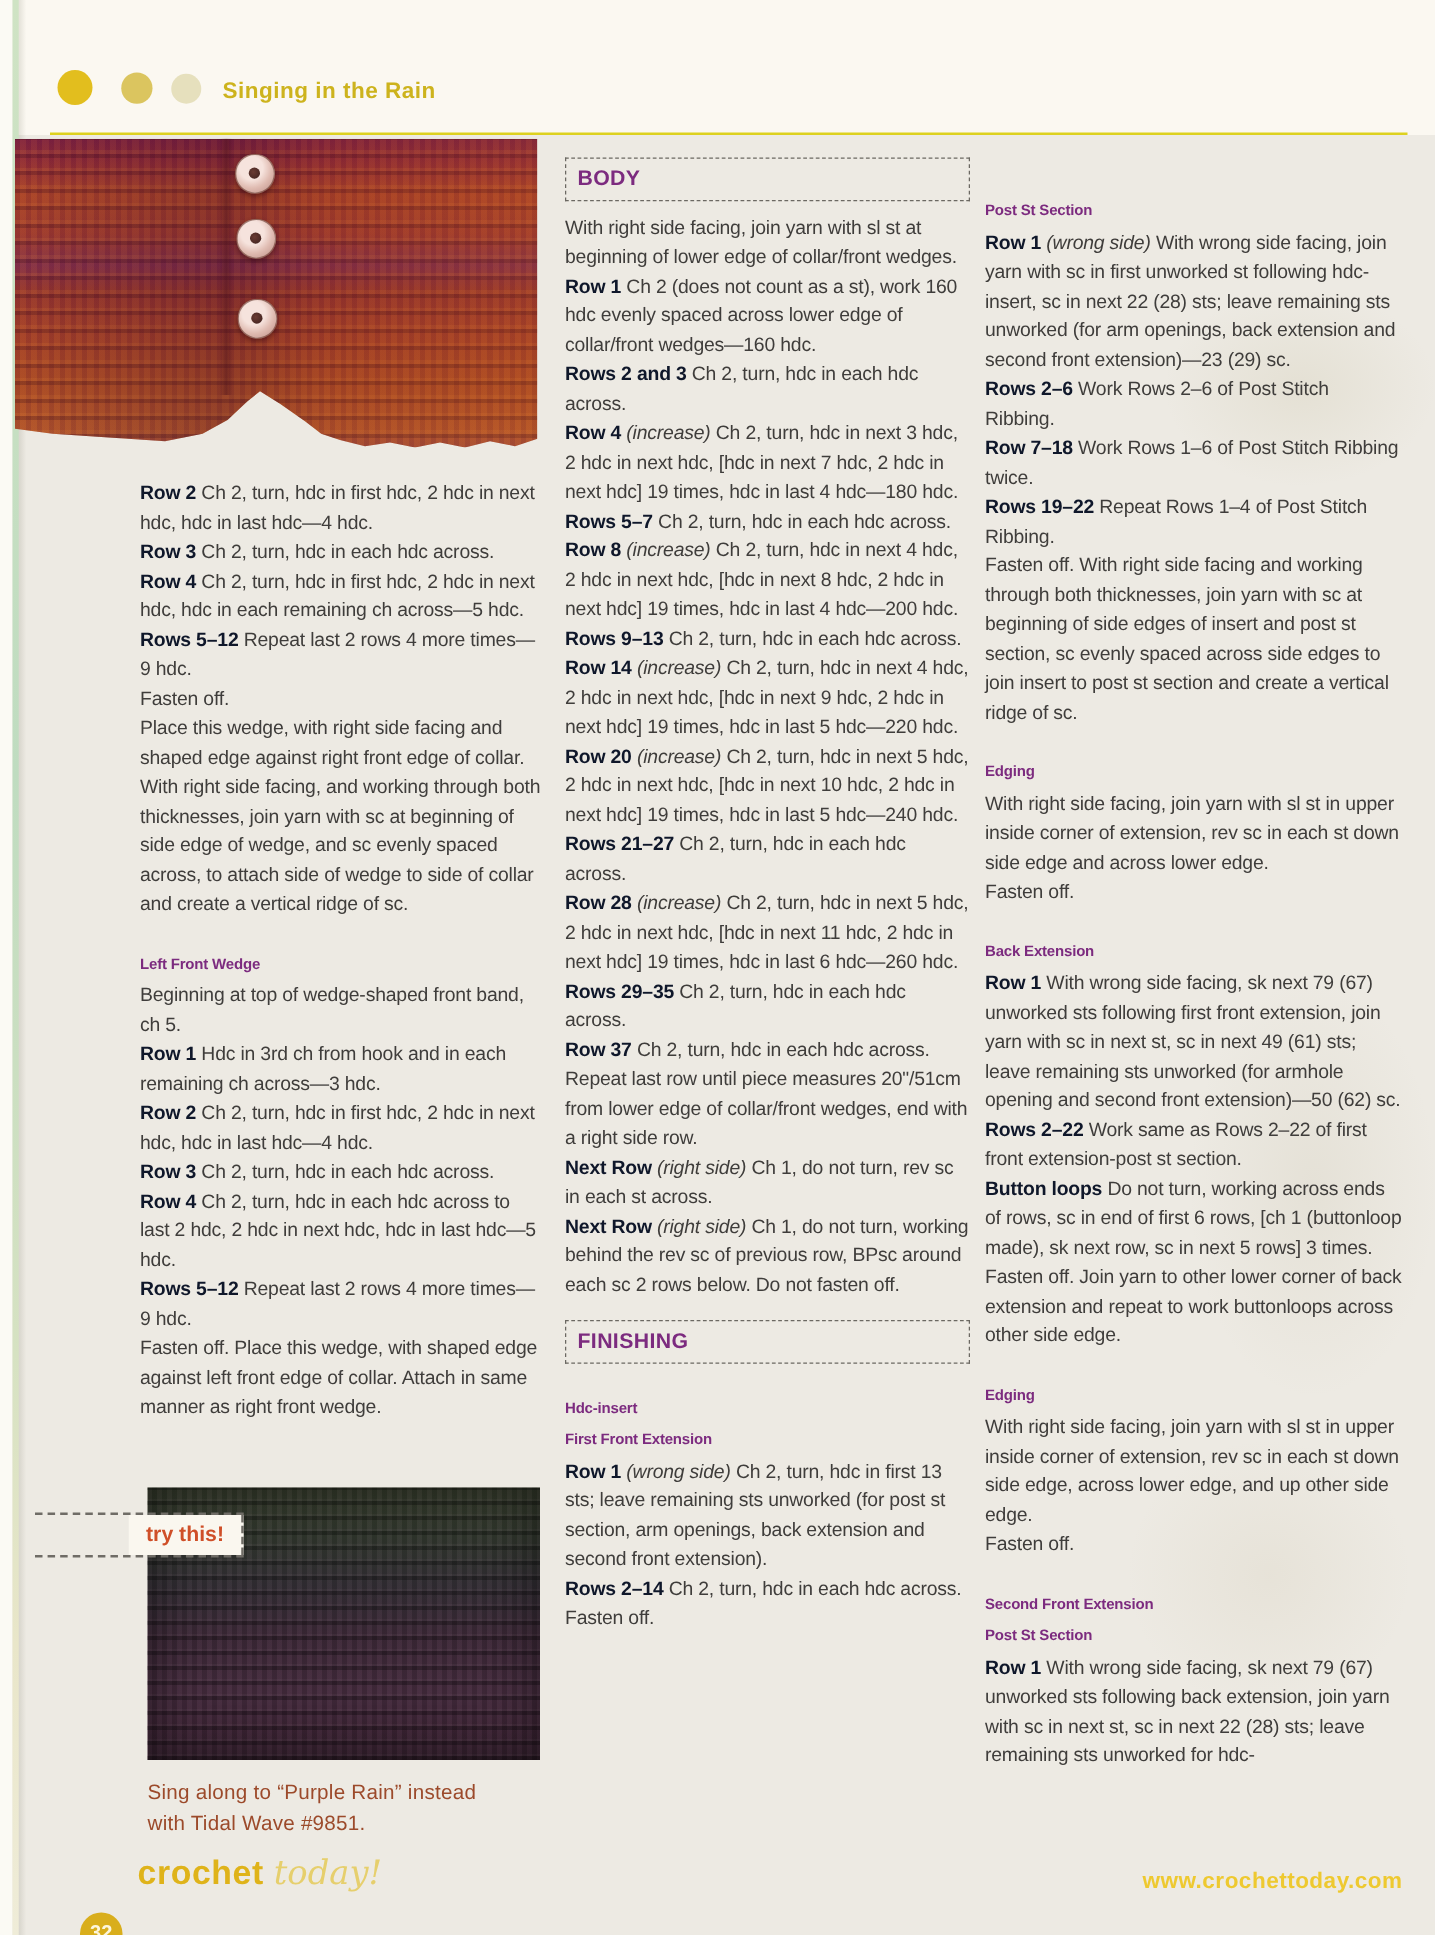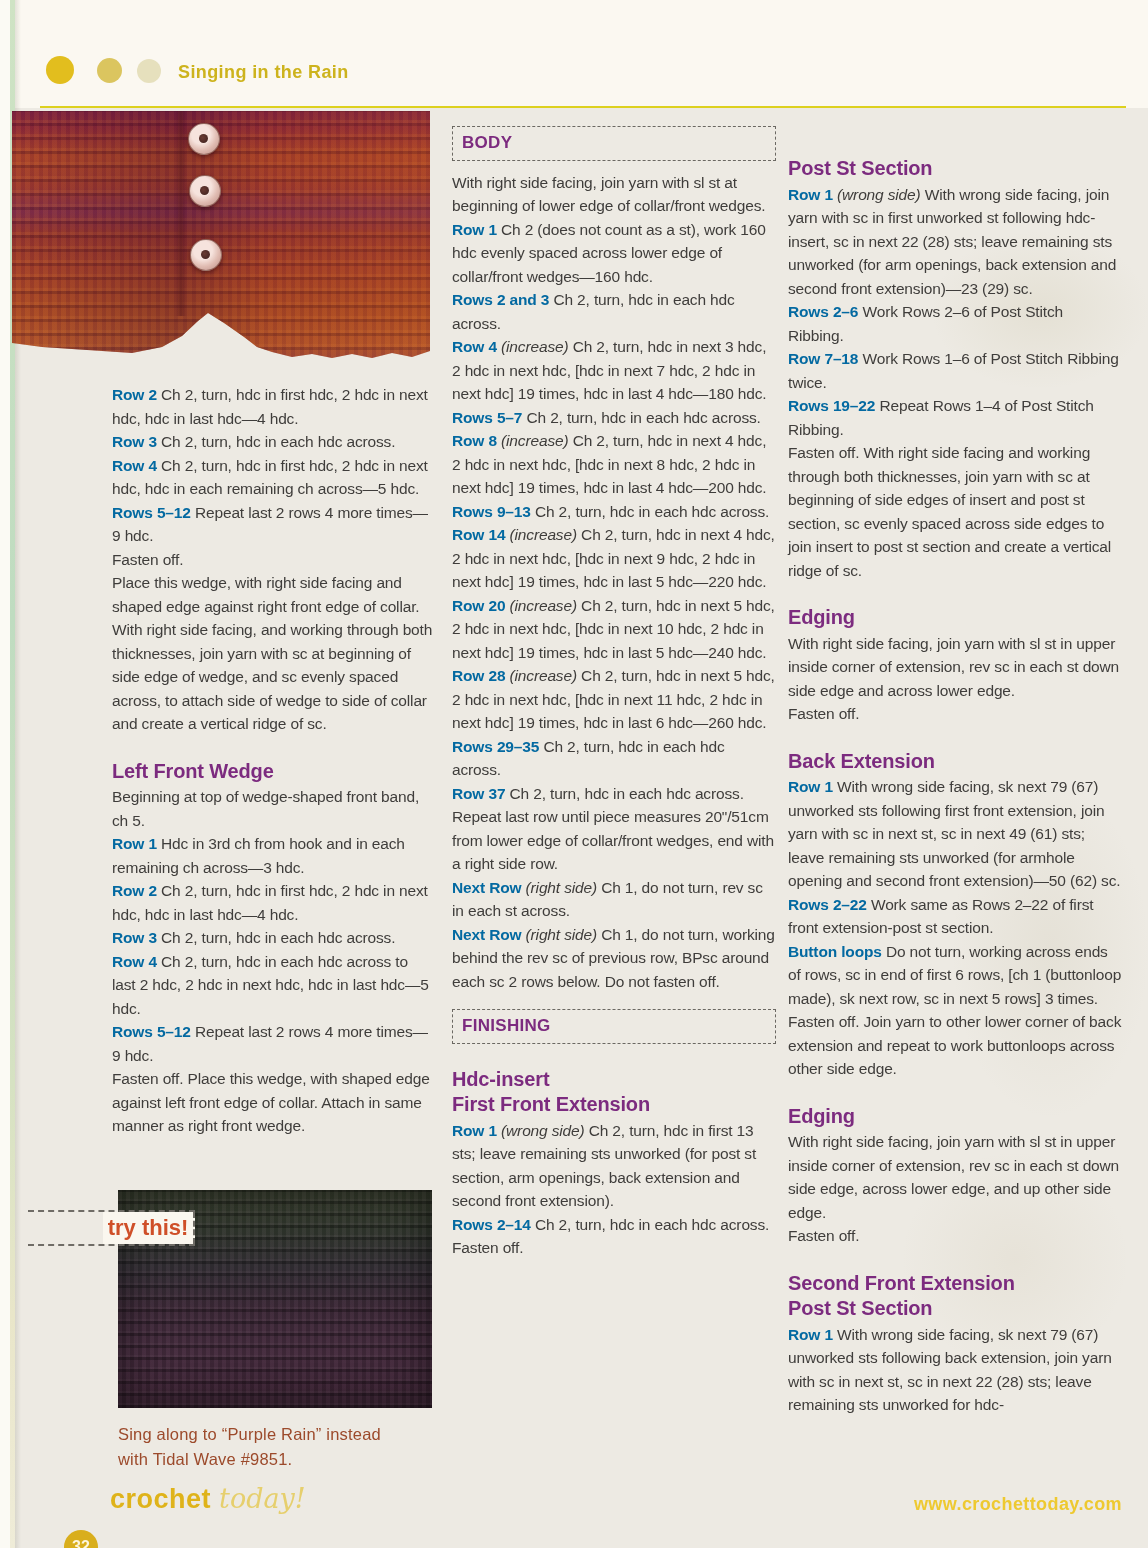--- a/index.html
+++ b/index.html
@@ -41,35 +41,35 @@
     background:radial-gradient(circle at 40% 35%,#f6e3dd 0 35%,#e0bcb2 60%,#b98a82 100%);
     border:1px solid rgba(90,40,30,.55);box-shadow:0 2px 4px rgba(40,0,10,.45);}
   .btn::after{content:"";position:absolute;left:10px;top:10px;width:9px;height:9px;border-radius:50%;
     background:radial-gradient(circle at 40% 40%,#6a3b33,#3c201d);}
   .btn1{left:188px;top:123px;}
   .btn2{left:189px;top:175px;}
   .btn3{left:190px;top:239px;}
   
   .col{position:absolute;font-size:15.5px;line-height:23.5px;color:#3f3d3b;letter-spacing:-.15px;}
   .col p{margin:0;}
-  .col p strong{color:#0369a1;}
-  .col .h{font-weight:bold;color:#7c2b7f;font-size:20px;margin:24px 0 2px;}
+  .col p strong{color:#0f172a;}
+  .col .h{font-weight:bold;color:#7c2b7f;font-size:12px;margin:24px 0 2px;}
   .col .h + .h{margin-top:0;}
   .col .box{font-weight:bold;color:#7c2b7f;font-size:17px;letter-spacing:.3px;
     border:1px dashed #6b6862;padding:4px 9px 5px;margin:16px 0 10px;}
   .col .box:first-child{margin-top:0;}
   .col-left{left:112px;top:383px;width:322px;}
   .col-mid{left:452px;top:126px;width:324px;}
   .col-right{left:788px;top:133px;width:334px;}
   
   .trythis{position:absolute;left:28px;top:1210px;width:167px;height:32px;
     border-top:2px dashed #6f6c66;border-bottom:2px dashed #6f6c66;z-index:4;}
   .trythis-box{position:absolute;right:0;top:0;width:90px;height:32px;background:#faf7ef;
     border-right:2px dashed #6f6c66;display:flex;align-items:center;justify-content:center;}
-  .trythis-label{color:#cf4f28;font-weight:bold;font-size:22px;}
+  .trythis-label{color:#cf4f28;font-weight:bold;font-size:17px;}
   .swatch{position:absolute;left:118px;top:1190px;width:314px;height:218px;z-index:2;
     background:
       repeating-linear-gradient(0deg,rgba(0,0,0,.28) 0 3px,rgba(160,140,150,.07) 3px 5px,rgba(0,0,0,0) 5px 12px),
       repeating-linear-gradient(90deg,rgba(120,90,110,.08) 0 4px,rgba(0,0,0,.12) 4px 8px),
       linear-gradient(180deg,#39402f 0%,#333a30 18%,#343036 36%,#3e2a39 55%,#452c3e 75%,#3f2637 90%,#3a2433 100%);
     box-shadow:inset 0 0 40px rgba(0,0,0,.45);}
   .swatch-caption{position:absolute;left:118px;top:1422px;width:292px;
     color:#9c4a2b;font-size:16.5px;line-height:25px;letter-spacing:.2px;}
   
   .pagenum{position:absolute;left:64px;top:1486px;width:34px;height:34px;border-radius:50%;
@@ -129,20 +129,21 @@
     <div class="box">BODY</div>
     <p class="p">With right side facing, join yarn with sl st at beginning of lower edge of collar/front wedges.</p>
     <p class="p"><strong>Row 1 </strong>Ch 2 (does not count as a st), work 160 hdc evenly spaced across lower edge of collar/front wedges—160 hdc.</p>
     <p class="p"><strong>Rows 2 and 3 </strong>Ch 2, turn, hdc in each hdc across.</p>
     <p class="p"><strong>Row 4 </strong><em>(increase) </em>Ch 2, turn, hdc in next 3 hdc, 2 hdc in next hdc, [hdc in next 7 hdc, 2 hdc in next hdc] 19 times, hdc in last 4 hdc—180 hdc.</p>
     <p class="p"><strong>Rows 5–7 </strong>Ch 2, turn, hdc in each hdc across.</p>
     <p class="p"><strong>Row 8 </strong><em>(increase) </em>Ch 2, turn, hdc in next 4 hdc, 2 hdc in next hdc, [hdc in next 8 hdc, 2 hdc in next hdc] 19 times, hdc in last 4 hdc—200 hdc.</p>
     <p class="p"><strong>Rows 9–13 </strong>Ch 2, turn, hdc in each hdc across.</p>
     <p class="p"><strong>Row 14 </strong><em>(increase) </em>Ch 2, turn, hdc in next 4 hdc, 2 hdc in next hdc, [hdc in next 9 hdc, 2 hdc in next hdc] 19 times, hdc in last 5 hdc—220 hdc.</p>
     <p class="p"><strong>Row 20 </strong><em>(increase) </em>Ch 2, turn, hdc in next 5 hdc, 2 hdc in next hdc, [hdc in next 10 hdc, 2 hdc in next hdc] 19 times, hdc in last 5 hdc—240 hdc.</p>
+    <p class="p"><strong>Rows 21–27 </strong>Ch 2, turn, hdc in each hdc across.</p>
     <p class="p"><strong>Row 28 </strong><em>(increase) </em>Ch 2, turn, hdc in next 5 hdc, 2 hdc in next hdc, [hdc in next 11 hdc, 2 hdc in next hdc] 19 times, hdc in last 6 hdc—260 hdc.</p>
     <p class="p"><strong>Rows 29–35 </strong>Ch 2, turn, hdc in each hdc across.</p>
     <p class="p"><strong>Row 37 </strong>Ch 2, turn, hdc in each hdc across.</p>
     <p class="p">Repeat last row until piece measures 20"/51cm from lower edge of collar/front wedges, end with a right side row.</p>
     <p class="p"><strong>Next Row </strong><em>(right side) </em>Ch 1, do not turn, rev sc in each st across.</p>
     <p class="p"><strong>Next Row </strong><em>(right side) </em>Ch 1, do not turn, working behind the rev sc of previous row, BPsc around each sc 2 rows below. Do not fasten off.</p>
     <div class="box">FINISHING</div>
     <div class="h">Hdc-insert</div>
     <div class="h">First Front Extension</div>
     <p class="p"><strong>Row 1 </strong><em>(wrong side) </em>Ch 2, turn, hdc in first 13 sts; leave remaining sts unworked (for post st section, arm openings, back extension and second front extension).</p>

